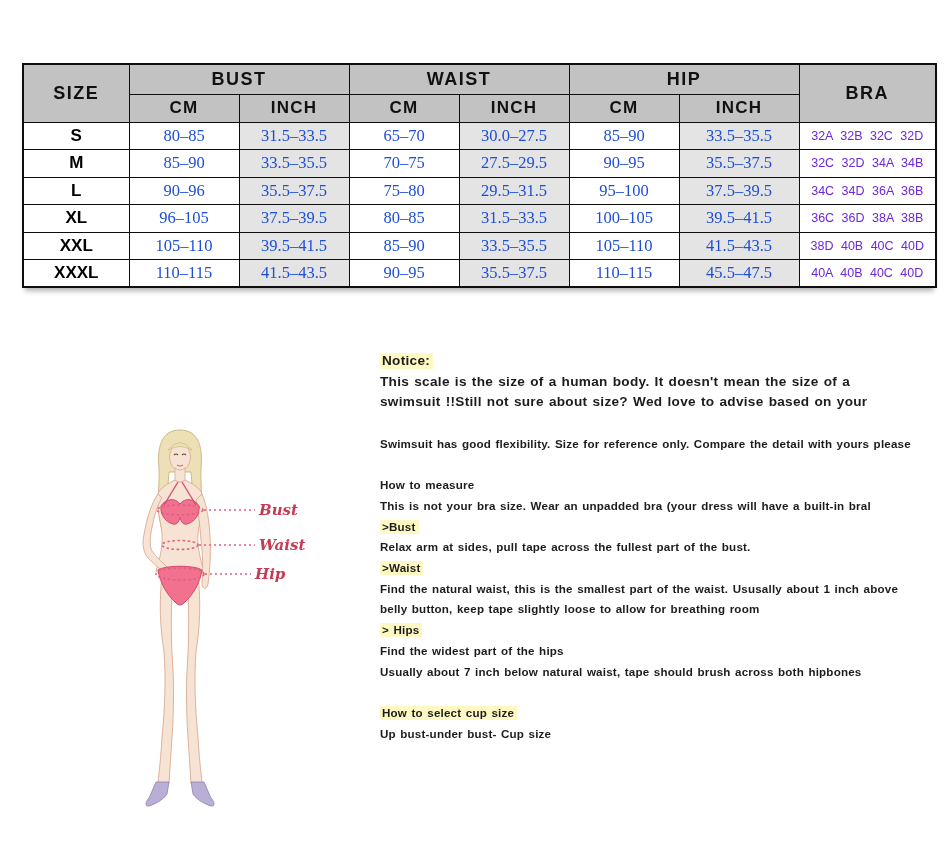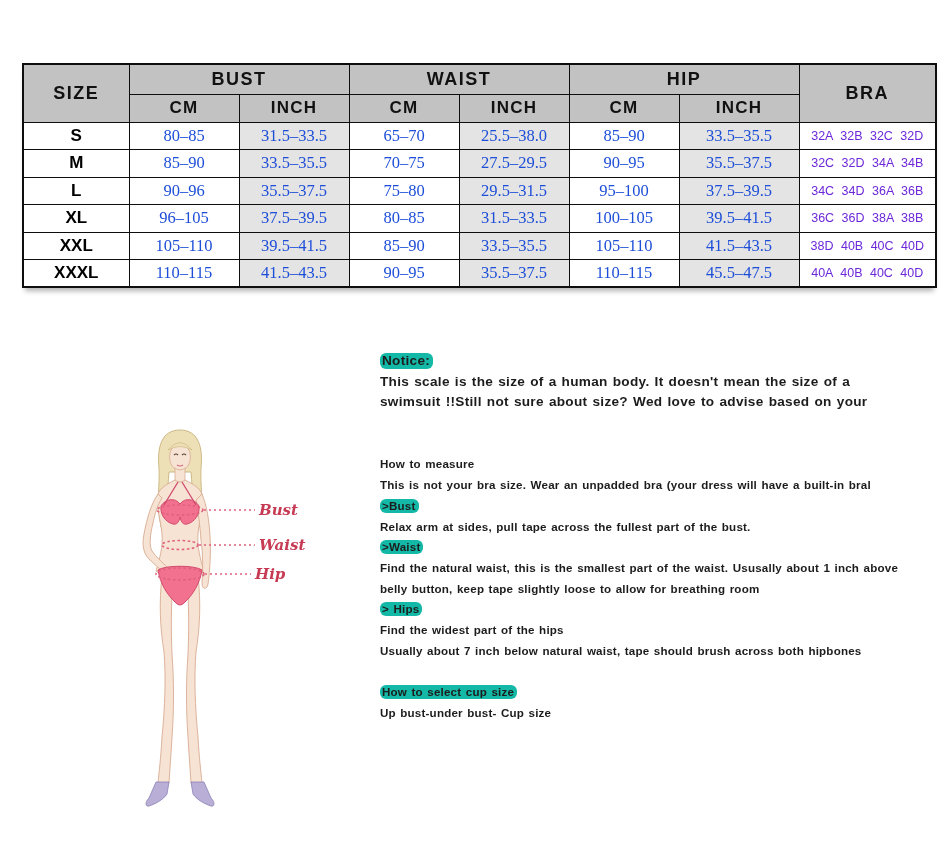--- a/index.html
+++ b/index.html
@@ -27,21 +27,21 @@
   col.c-size{width:106px;} col.c-bcm{width:110px;} col.c-binch{width:110px;}
   col.c-wcm{width:110px;} col.c-winch{width:110px;}
   col.c-hcm{width:110px;} col.c-hinch{width:120px;} col.c-bra{width:137px;}
 
   
   .instructions{position:absolute;left:380px;top:351px;width:560px;color:#1c1c1c;
         font-family:"Liberation Sans",sans-serif;font-weight:bold;}
   .line{line-height:20.7px;font-size:11.6px;letter-spacing:0.2px;word-spacing:1px;white-space:nowrap;}
   .line.lg{font-size:13.6px;letter-spacing:0.3px;}
   .gap{height:20.7px;}
-  .hl{background:#14b8a6;padding:0 3px 1px 2px;border-radius:6px;}
+  .hl{background:#fef9c3;padding:0 3px 1px 2px;}
 
   
   .figure-box{position:absolute;left:105px;top:422px;width:270px;height:400px;}
   .figure-box svg{display:block;}
   text.script{font-family:"DejaVu Serif",serif;font-style:italic;font-weight:bold;
         font-size:15px;fill:#c73a54;}
 </style>
 </head>
 <body>
 
@@ -75,21 +75,21 @@
           <th class="unit">CM</th>
           <th class="unit">INCH</th>
         </tr>
       </thead>
       <tbody>
           <tr class="data-row">
             <td class="size">S</td>
             <td class="cm">80–85</td>
             <td class="inch">31.5–33.5</td>
             <td class="cm">65–70</td>
-            <td class="inch">25.5–38.0</td>
+            <td class="inch">30.0–27.5</td>
             <td class="cm">85–90</td>
             <td class="inch">33.5–35.5</td>
             <td class="bra">32A 32B 32C 32D</td>
           </tr>
           <tr class="data-row">
             <td class="size">M</td>
             <td class="cm">85–90</td>
             <td class="inch">33.5–35.5</td>
             <td class="cm">70–75</td>
             <td class="inch">27.5–29.5</td>
@@ -184,20 +184,21 @@
       <text class="script" x="154" y="128">Waist</text>
       <text class="script" x="150" y="157">Hip</text>
     </svg>
   </div>
 
   <div class="instructions">
       <div class="line lg"><span class="hl">Notice:</span></div>
       <div class="line lg"><span>This scale is the size of a human body. It doesn't mean the size of a</span></div>
       <div class="line lg"><span>swimsuit !!Still not sure about size? Wed love to advise based on your</span></div>
       <div class="gap"></div>
+      <div class="line"><span>Swimsuit has good flexibility. Size for reference only. Compare the detail with yours please</span></div>
       <div class="gap"></div>
       <div class="line"><span>How to measure</span></div>
       <div class="line"><span>This is not your bra size. Wear an unpadded bra (your dress will have a built-in bral</span></div>
       <div class="line"><span class="hl">&gt;Bust</span></div>
       <div class="line"><span>Relax arm at sides, pull tape across the fullest part of the bust.</span></div>
       <div class="line"><span class="hl">&gt;Waist</span></div>
       <div class="line"><span>Find the natural waist, this is the smallest part of the waist. Ususally about 1 inch above</span></div>
       <div class="line"><span>belly button, keep tape slightly loose to allow for breathing room</span></div>
       <div class="line"><span class="hl">&gt; Hips</span></div>
       <div class="line"><span>Find the widest part of the hips</span></div>

